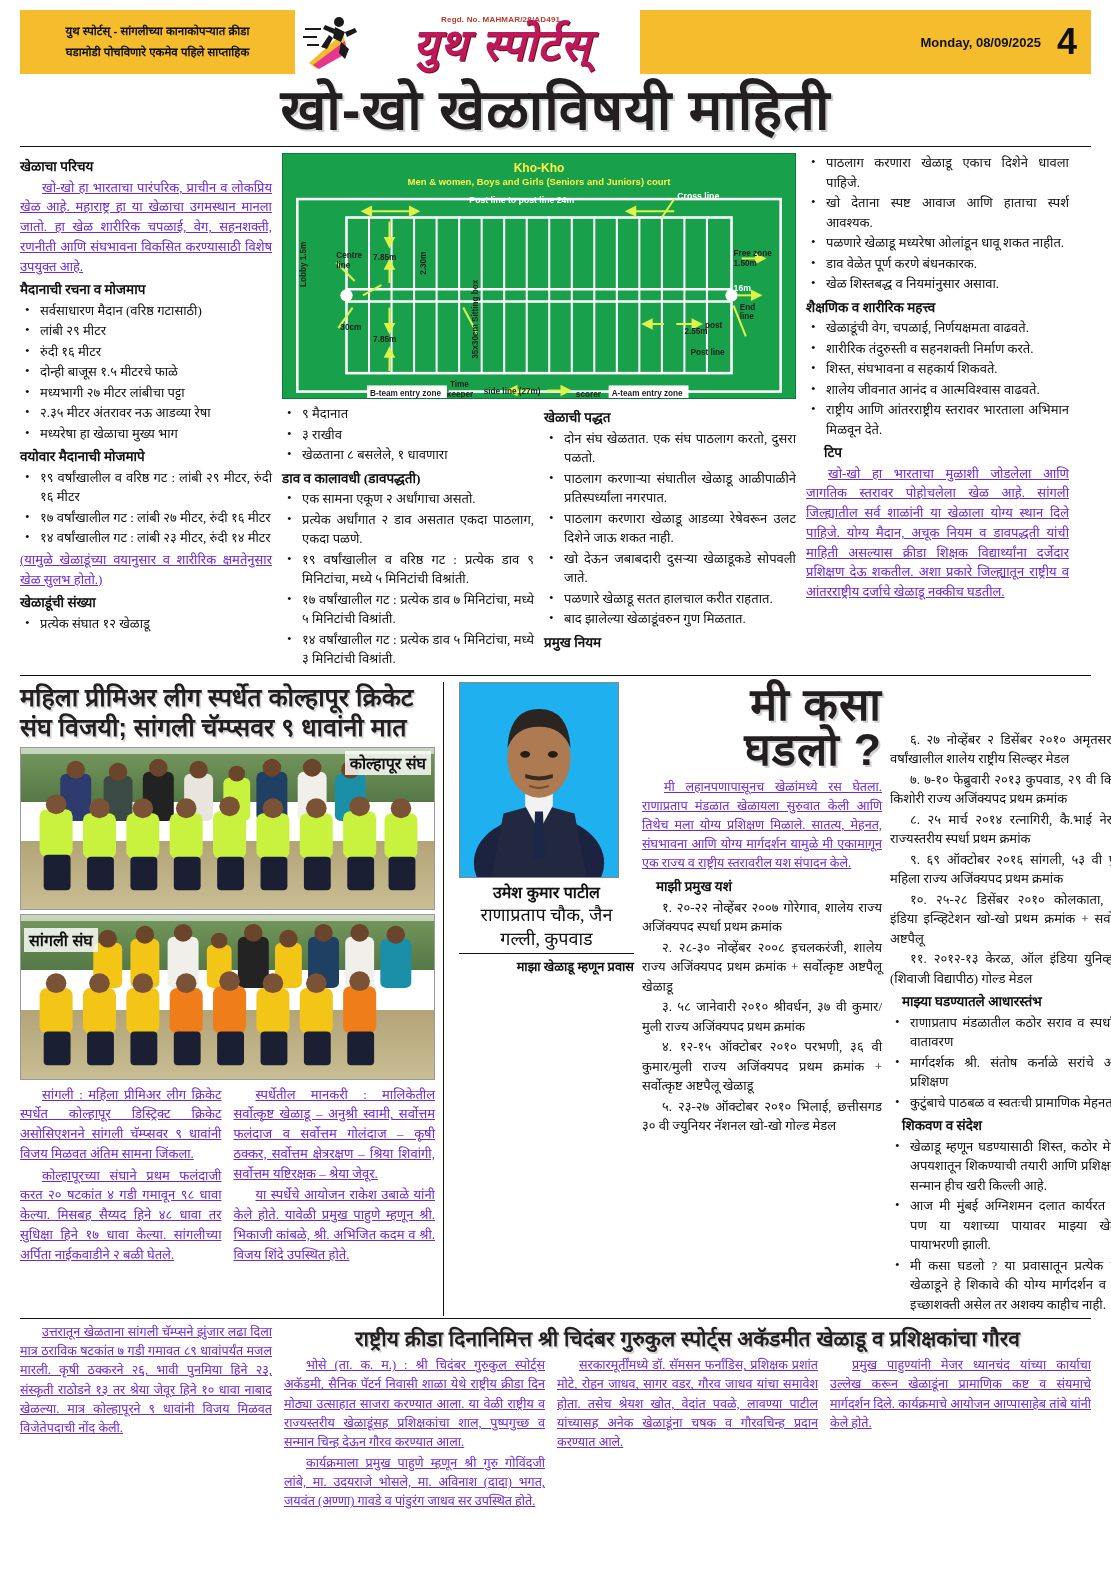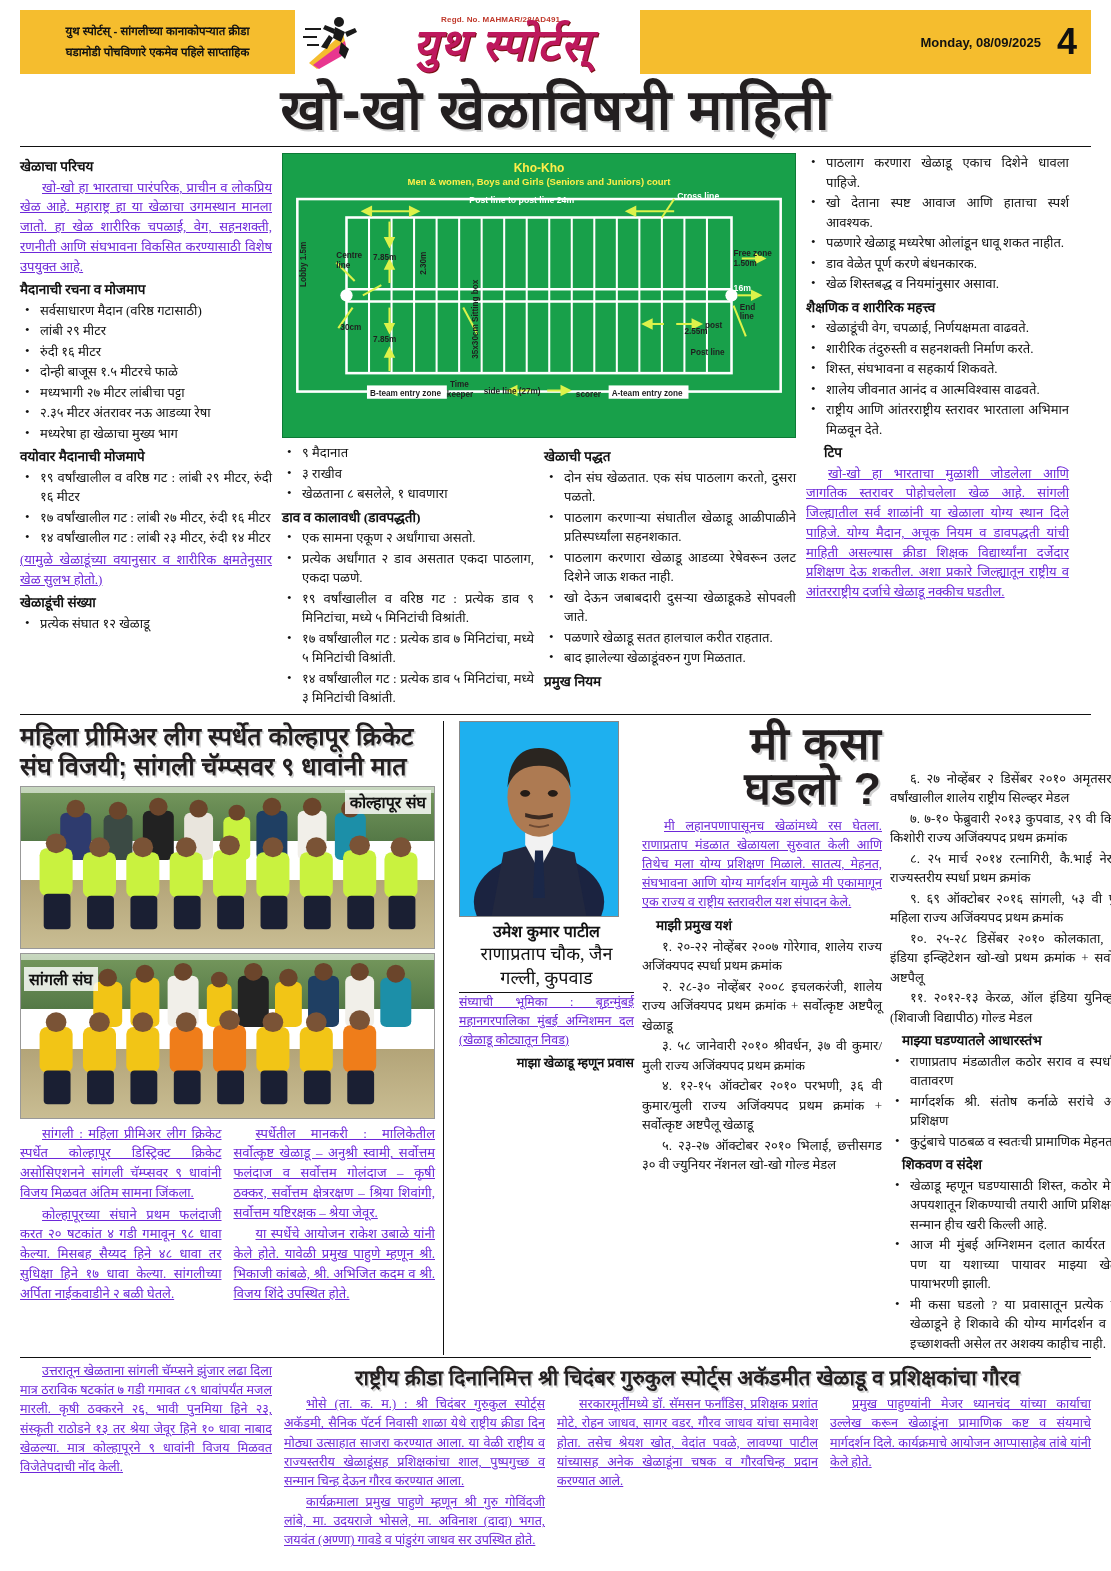--- a/index.html
+++ b/index.html
@@ -123,21 +123,21 @@
     padding: 6px 20px 4px 20px;
     position: relative;
   }
   .art1 .span-mid {
     grid-column: 2 / span 2;
   }
   .court-figure {
     background: #18a04a;
     border: 1px solid #0d7a36;
     padding: 6px 6px 4px 6px;
-    height: 285px;
+    height: 246px;
     position: relative;
     overflow: hidden;
   }
   .court-title {
     text-align: center;
     font-family: "Liberation Sans", sans-serif;
     color: #ffef4a;
     font-weight: 700;
     font-size: 12px;
     line-height: 1.35;
@@ -477,21 +477,21 @@
             <li>प्रत्येक अर्धांगात २ डाव असतात  एकदा पाठलाग, एकदा पळणे.</li>
             <li>१९ वर्षांखालील व वरिष्ठ गट : प्रत्येक डाव ९ मिनिटांचा, मध्ये ५ मिनिटांची विश्रांती.</li>
             <li>१७ वर्षांखालील गट : प्रत्येक डाव ७ मिनिटांचा, मध्ये ५ मिनिटांची विश्रांती.</li>
             <li>१४ वर्षांखालील गट : प्रत्येक डाव ५ मिनिटांचा, मध्ये ३ मिनिटांची विश्रांती.</li>
           </ul>
         </div>
         <div>
           <div class="sec-head mr">खेळाची पद्धत</div>
           <ul class="bul mr">
             <li>दोन संघ खेळतात. एक संघ पाठलाग करतो, दुसरा पळतो.</li>
-            <li>पाठलाग करणाऱ्या संघातील खेळाडू आळीपाळीने प्रतिस्पर्ध्यांला सहनशकात.</li>
+            <li>पाठलाग करणाऱ्या संघातील खेळाडू आळीपाळीने प्रतिस्पर्ध्यांला नगरपात.</li>
             <li>पाठलाग करणारा खेळाडू आडव्या रेषेवरून उलट दिशेने जाऊ शकत नाही.</li>
             <li>खो देऊन जबाबदारी दुसऱ्या खेळाडूकडे सोपवली जाते.</li>
             <li>पळणारे खेळाडू सतत हालचाल करीत राहतात.</li>
             <li>बाद झालेल्या खेळाडूंवरुन गुण मिळतात.</li>
           </ul>
           <div class="sec-head mr">प्रमुख नियम</div>
         </div>
       </div>
     </div>
 
@@ -663,21 +663,20 @@
           <ellipse cx="80" cy="76" rx="32" ry="40" fill="#ad7a52"></ellipse>
           <path d="M48 66 Q50 26 80 26 Q110 26 112 66 Q104 44 80 44 Q56 44 48 66 Z" fill="#2a2520"></path>
           <ellipse cx="66" cy="72" rx="5" ry="3.4" fill="#241c17"></ellipse>
           <ellipse cx="94" cy="72" rx="5" ry="3.4" fill="#241c17"></ellipse>
           <path d="M66 92 Q80 97 94 92 L94 96 Q80 101 66 96 Z" fill="#3a2a22"></path>
           <path d="M70 104 Q80 108 90 104" stroke="#6e4a33" stroke-width="2" fill="none"></path>
         </svg>
       </div>
       <div class="portrait-name mr">उमेश कुमार पाटील</div>
       <div class="portrait-addr mr">राणाप्रताप चौक, जैन गल्ली, कुपवाड</div>
-      <div class="para noind mr" style="font-size:12.4px;">संघ्याची भूमिका : बृहन्मुंबई महानगरपालिका मुंबई अग्निशमन दल (खेळाडू कोट्यातून निवड)</div>
       <div class="sec-head mr" style="font-size:12.8px;text-align:right;">माझा खेळाडू म्हणून प्रवास</div>
     </div>
 
     <div>
       <div class="hl-mikasa mr">मी कसा घडलो ?</div>
       <div class="para mr" style="font-size:12.6px;">मी लहानपणापासूनच खेळांमध्ये रस घेतला. राणाप्रताप मंडळात खेळायला सुरुवात केली आणि तिथेच मला योग्य प्रशिक्षण मिळाले. सातत्य, मेहनत, संघभावना आणि योग्य मार्गदर्शन यामुळे मी एकामागून एक राज्य व राष्ट्रीय स्तरावरील यश संपादन केले.</div>
       <div class="sec-head mr" style="text-indent:14px;">माझी प्रमुख यशं</div>
       <ol class="numlist mr" style="font-size:12.6px;">
         <li>१. २०-२२ नोव्हेंबर २००७  गोरेगाव, शालेय राज्य अजिंक्यपद स्पर्धा  प्रथम क्रमांक</li>
         <li>२. २८-३० नोव्हेंबर २००८  इचलकरंजी, शालेय राज्य अजिंक्यपद  प्रथम क्रमांक + सर्वोत्कृष्ट अष्टपैलू खेळाडू</li>

